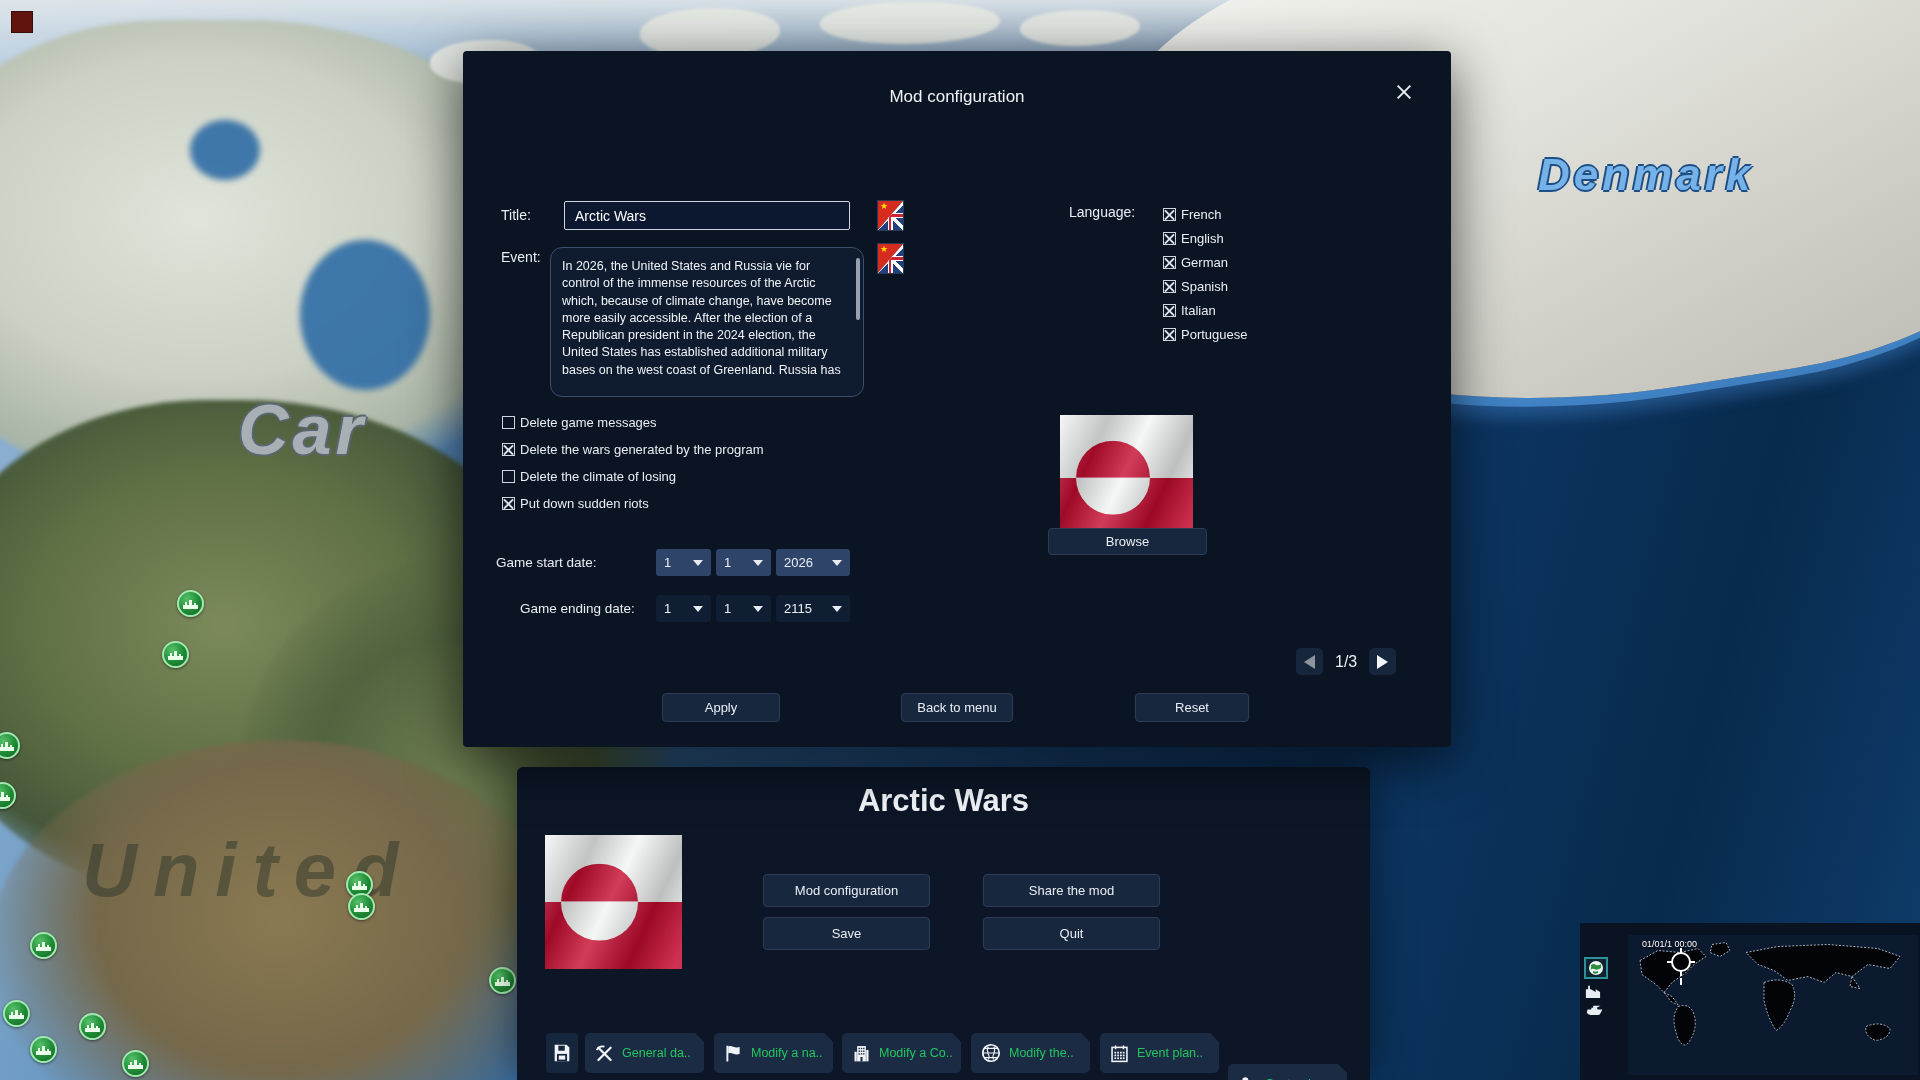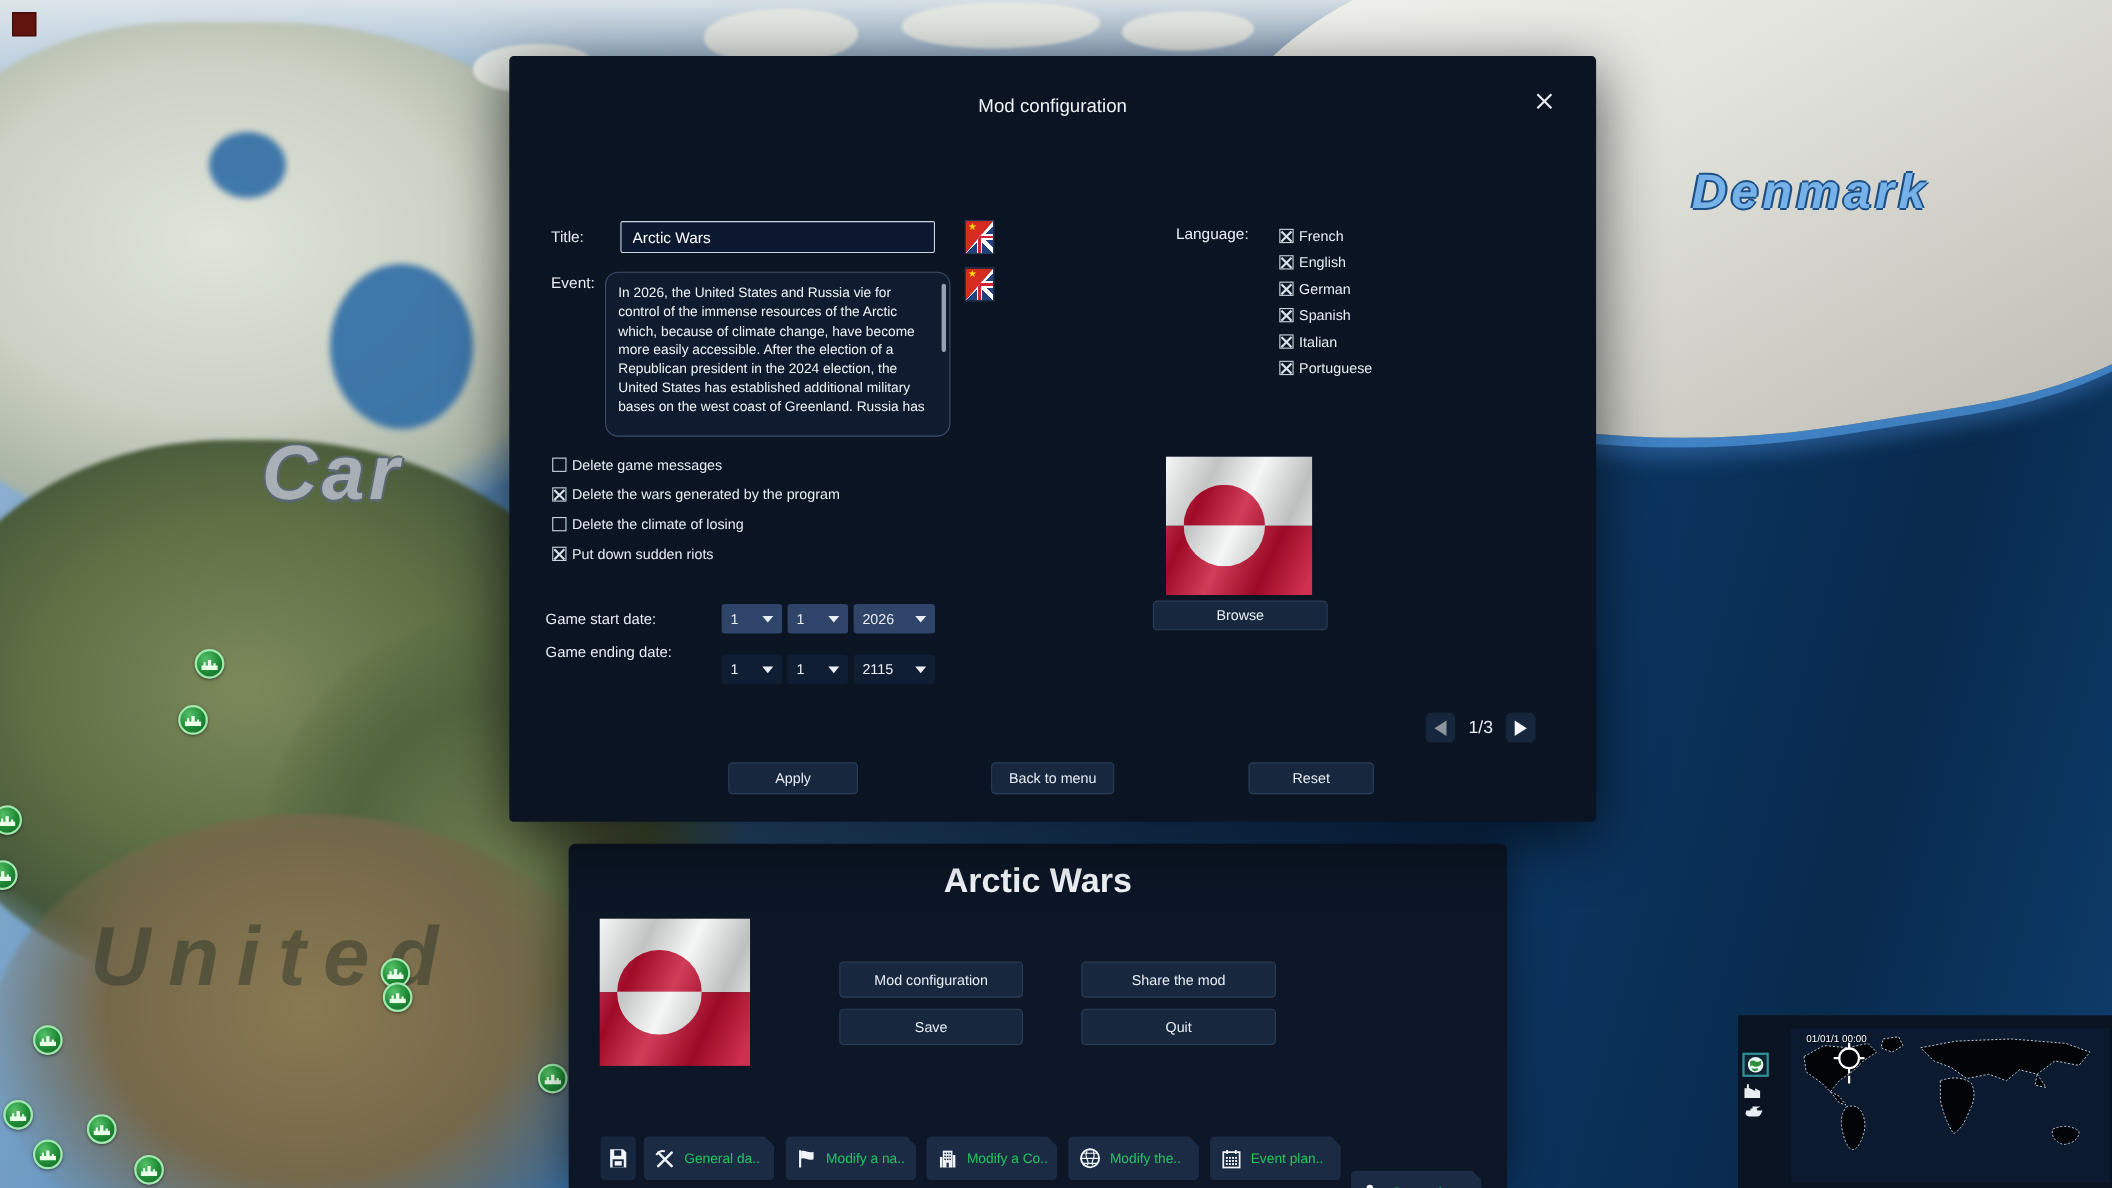--- a/index.html
+++ b/index.html
@@ -97,21 +97,21 @@
   .textarea .scroll-thumb { position:absolute; right:3px; top:10px; width:4px; height:62px;
     background:#97a0b0; border-radius:2px; }
   .opts { position:absolute; left:39px; top:364px; display:flex; flex-direction:column; gap:12px; }
   .date-label { position:absolute; left:33px; font-size:13.5px;text-align:center; }
   .date-row { position:absolute; left:193px; display:flex; gap:5px; }
   .dd-small { width:55px; }
   .dd-year { width:74px; }
   .lang-label { position:absolute; left:606px; top:153px; font-size:14px; }
   .lang-list { position:absolute; left:700px; top:156px; display:flex; flex-direction:column; gap:9px; }
   .flag-preview { position:absolute; left:597px; top:364px; width:133px; height:126px; }
-  .browse-btn { position:absolute; left:585px; top:495px; width:159px; height:27px; }
+  .browse-btn { position:absolute; left:585px; top:477px; width:159px; height:27px; }
   .pager { position:absolute; left:833px; top:597px; display:flex; align-items:center; gap:12px; }
   .pg-btn { width:27px; height:27px; background:#16263c; border-radius:5px;
     display:flex; align-items:center; justify-content:center; cursor:pointer; }
   .tri-left { width:0; height:0; border-top:7px solid transparent; border-bottom:7px solid transparent;
     border-right:11px solid #8d949c; }
   .tri-right { width:0; height:0; border-top:7px solid transparent; border-bottom:7px solid transparent;
     border-left:11px solid #f2f5f9; }
   .pg-num { font-size:16px; }
   .apply-btn { position:absolute; left:199px; top:642px; width:118px; height:29px; }
   .back-btn  { position:absolute; left:438px; top:642px; width:112px; height:29px; }
@@ -282,21 +282,21 @@
     <div class="dd lit dd-small">
       <span>1</span>
       <span class="caret-down"></span>
     </div>
     <div class="dd lit dd-year">
       <span>2026</span>
       <span class="caret-down"></span>
     </div>
   </div>
 
-  <div class="date-label" style="top:534px;">Game ending date:</div>
+  <div class="date-label" style="top:550px;margin-left:24px;">Game ending date:</div>
   <div class="date-row" style="top:544px;">
     <div class="dd dim dd-small">
       <span>1</span>
       <span class="caret-down"></span>
     </div>
     <div class="dd dim dd-small">
       <span>1</span>
       <span class="caret-down"></span>
     </div>
     <div class="dd dim dd-year">

